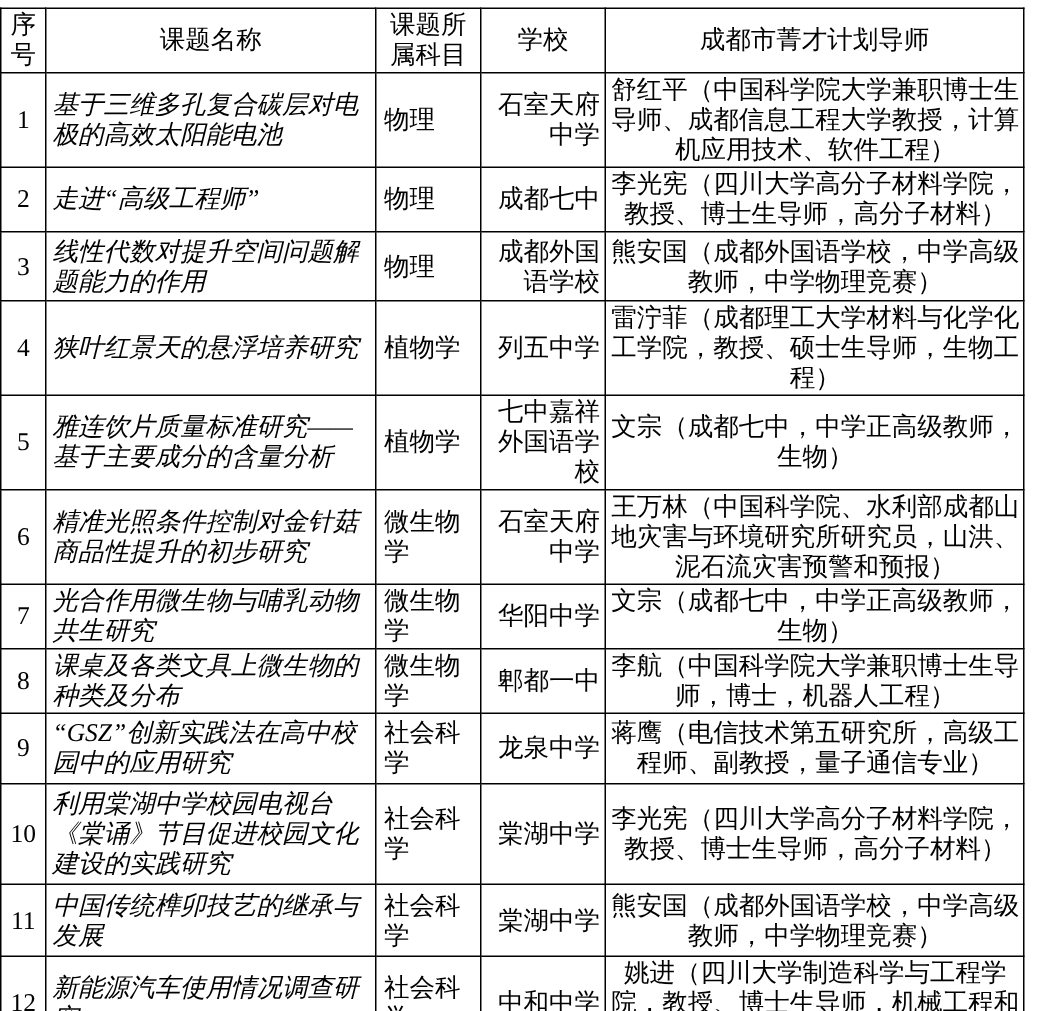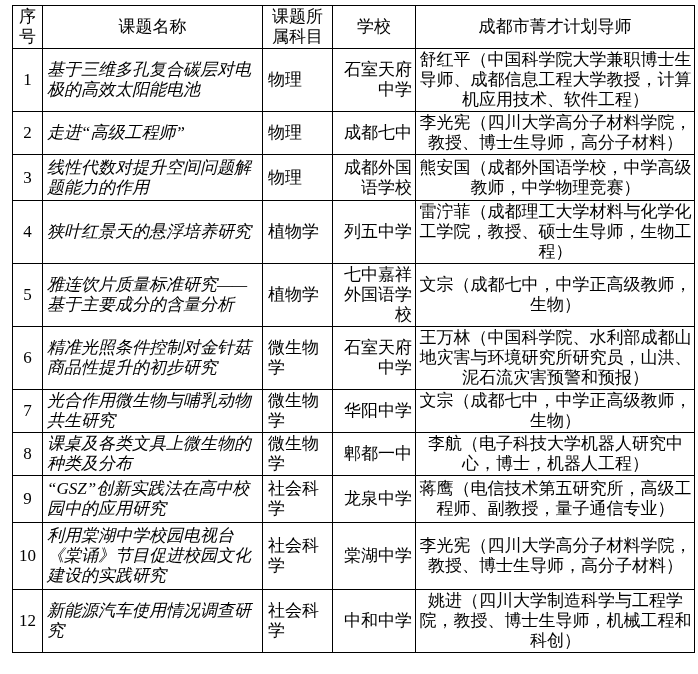--- a/index.html
+++ b/index.html
@@ -11,21 +11,21 @@
     width: 698px;
     height: 674px;
     overflow: hidden;
     font-family: "Liberation Serif", "DejaVu Serif", serif;
     color: #000000;
   }
   .page {
     box-sizing: border-box;
     width: 698px;
     height: 674px;
-    padding: 5px 8px 0 12px;
+    padding: 5px 8px 0 0;
     overflow: hidden;
     background: #ffffff;
   }
   table.doc-table {
     border-collapse: collapse;
     table-layout: fixed;
     width: 682px;
     font-size: 17px;
     line-height: 20px;
   }
@@ -130,37 +130,44 @@
     <td class="c-topic">光合作用微生物与哺乳动物共生研究</td>
     <td class="c-subject">微生物学</td>
     <td class="c-school">华阳中学</td>
     <td class="c-mentor">文宗（成都七中，中学正高级教师，生物）</td>
   </tr>
         <tr>
     <td class="c-no">8</td>
     <td class="c-topic">课桌及各类文具上微生物的种类及分布</td>
     <td class="c-subject">微生物学</td>
     <td class="c-school">郫都一中</td>
-    <td class="c-mentor">李航（电子科技大学机器人研究中心，博士，机器人工程）</td>
+    <td class="c-mentor">李航（中国科学院大学兼职博士生导师，博士，机器人工程）</td>
   </tr>
         <tr>
     <td class="c-no">9</td>
     <td class="c-topic">“GSZ”创新实践法在高中校园中的应用研究</td>
     <td class="c-subject">社会科学</td>
     <td class="c-school">龙泉中学</td>
     <td class="c-mentor">蒋鹰（电信技术第五研究所，高级工程师、副教授，量子通信专业）</td>
   </tr>
         <tr>
     <td class="c-no">10</td>
     <td class="c-topic">利用棠湖中学校园电视台《棠诵》节目促进校园文化建设的实践研究</td>
     <td class="c-subject">社会科学</td>
     <td class="c-school">棠湖中学</td>
     <td class="c-mentor">李光宪（四川大学高分子材料学院，教授、博士生导师，高分子材料）</td>
   </tr>
         <tr>
+    <td class="c-no">11</td>
+    <td class="c-topic">中国传统榫卯技艺的继承与发展</td>
+    <td class="c-subject">社会科学</td>
+    <td class="c-school">棠湖中学</td>
+    <td class="c-mentor">熊安国（成都外国语学校，中学高级教师，中学物理竞赛）</td>
+  </tr>
+        <tr>
     <td class="c-no">12</td>
     <td class="c-topic">新能源汽车使用情况调查研究</td>
     <td class="c-subject">社会科学</td>
     <td class="c-school">中和中学</td>
     <td class="c-mentor">姚进（四川大学制造科学与工程学院，教授、博士生导师，机械工程和科创）</td>
   </tr>
       </tbody>
   </table>
 </div>
 

